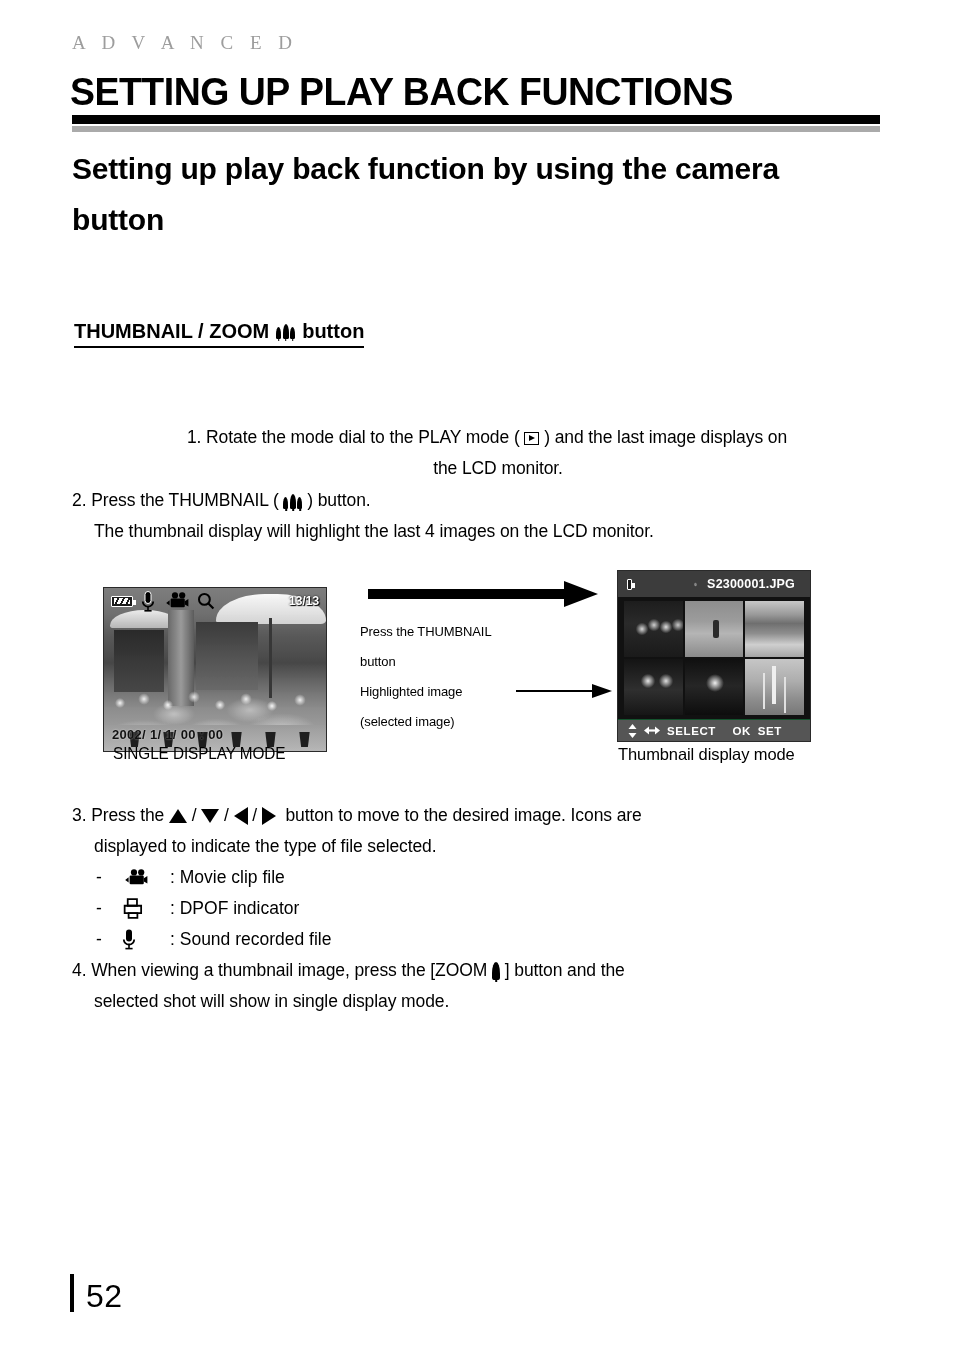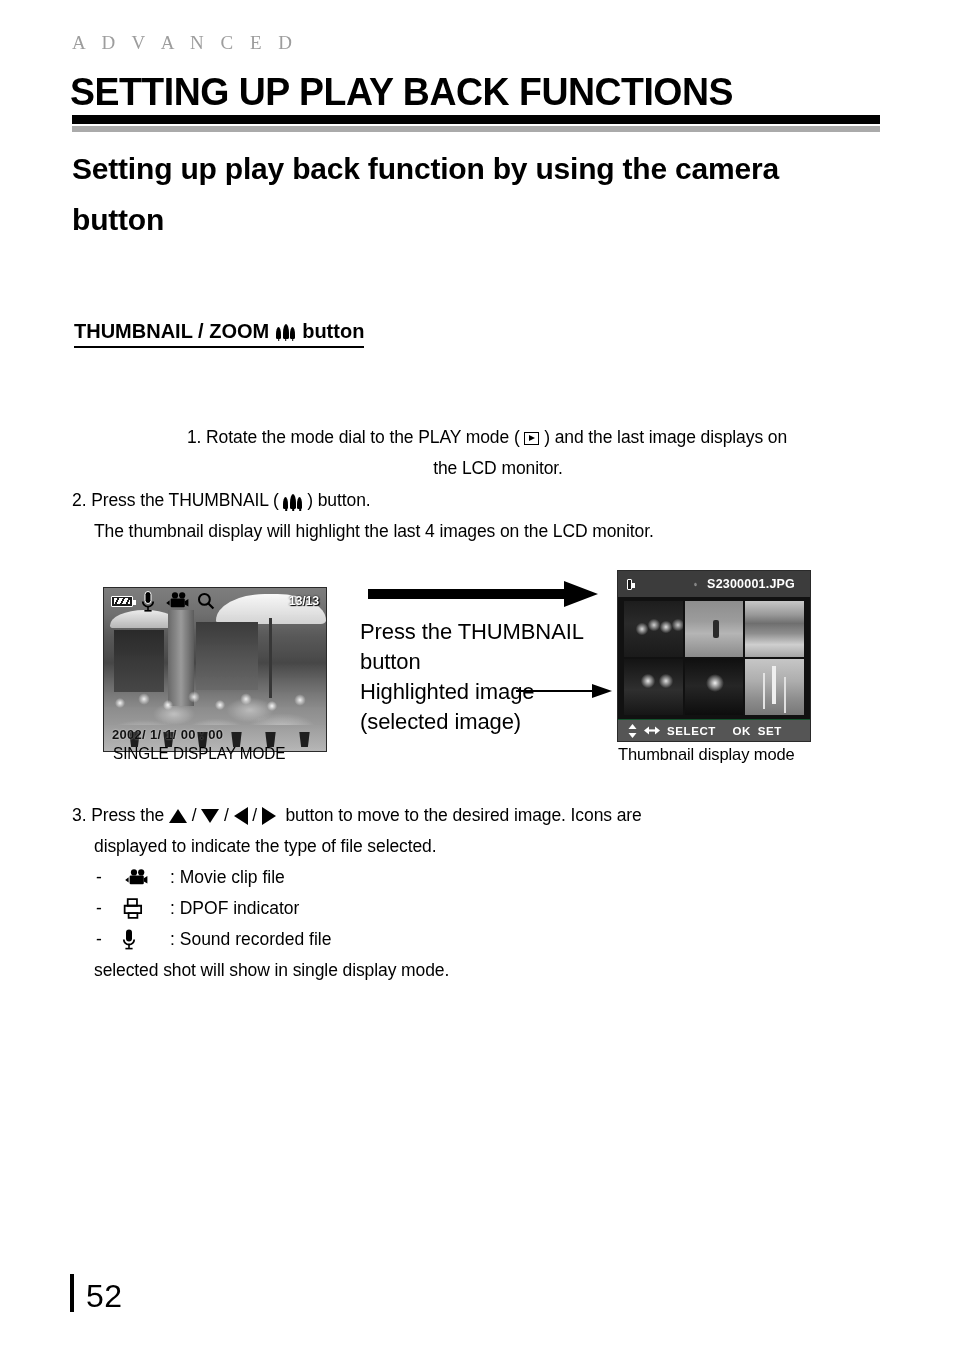--- a/index.html
+++ b/index.html
@@ -458,21 +458,21 @@
     position: absolute;
     left: 368px;
     top: 581px;
     width: 230px;
     height: 26px;
   }
   .mid-text {
     position: absolute;
     left: 360px;
     top: 617px;
-    font-size: 22px;
+    font-size: 13px;
     line-height: 30px;
     letter-spacing: -0.1px;
     white-space: nowrap;
   }
   .small-arrow {
     position: absolute;
     left: 516px;
     top: 682px;
     width: 96px;
     height: 18px;
@@ -715,19 +715,26 @@
           <path d="M1.8 10.5a5.2 5.2 0 0 0 10.4 0" fill="none" stroke="#000" stroke-width="1.8"></path>
           <rect x="6.2" y="14.6" width="1.6" height="4.6" fill="#000"></rect>
           <rect x="3.4" y="18.8" width="7.2" height="1.6" fill="#000"></rect>
         </svg>
       </span>
       <span>: Sound recorded file</span>
     </div>
   </div>
 
   <div class="step s4">
+    <span class="nowrap">
+      <span>4. When viewing a thumbnail image, press the [ZOOM</span>
+      <span class="trees">
+        <span class="tree tree-one"></span>
+      </span>
+      <span>] button and the</span>
+    </span>
     <span class="step-indent">selected shot will show in single display mode.</span>
   </div>
 
   <div class="footer-bar"></div>
   <div class="page-num">52</div>
 
 </div>
 
 </body></html>

